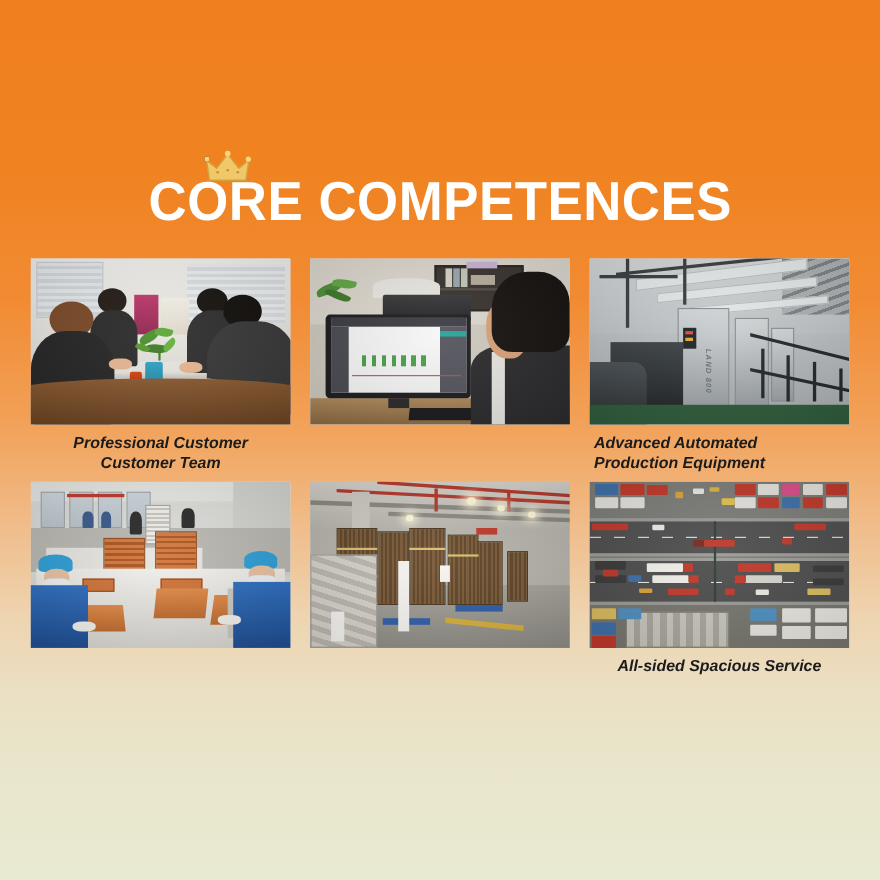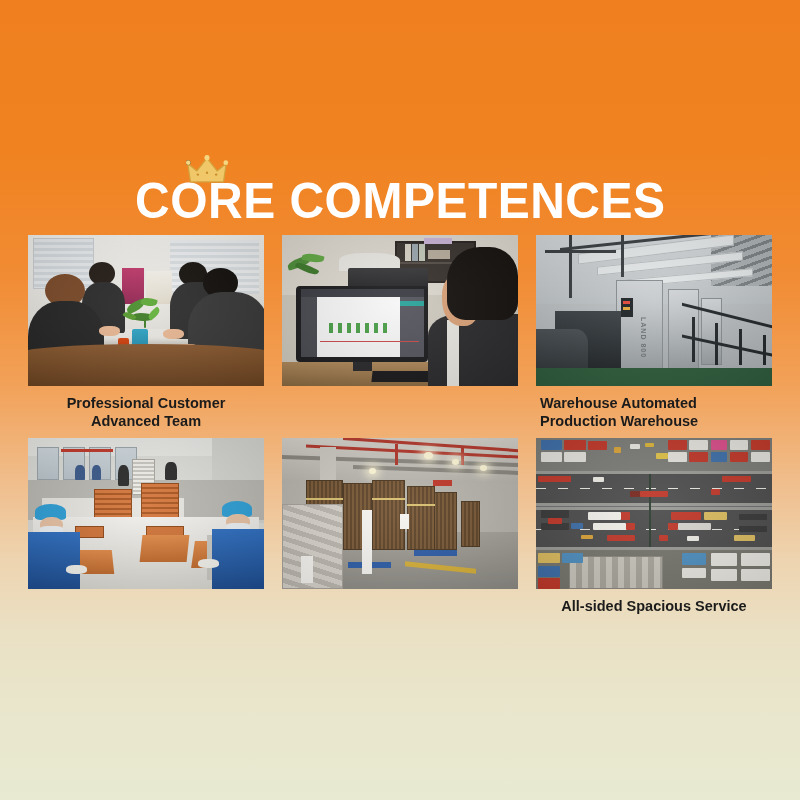--- a/index.html
+++ b/index.html
@@ -21,21 +21,21 @@
         #eed4b0 70%,
         #eae0c4 79%,
         #e9e6cc 88%,
         #e8ead2 100%);
     position: relative;
   }
 
   
   .title-block {
     position: absolute;
-    top: 154px;
+    top: 136px;
     left: 0;
     width: 800px;
     text-align: center;
   }
   .crown-wrap {
     position: absolute;
     left: 185px;
     top: 0px;
     width: 44px;
     height: 32px;
@@ -58,21 +58,21 @@
     position: absolute;
     top: 235px;
     left: 28px;
     width: 744px;
     display: grid;
     grid-template-columns: repeat(3, 236px);
     grid-template-rows: auto auto;
     column-gap: 18px;
     row-gap: 8px;
   }
-  .card { width: 236px; }
+  .card { width: 236px; font-style: italic; }
   .card-photo {
     width: 236px;
     height: 151px;
     position: relative;
     overflow: hidden;
     background: #cfcfcf;
   }
   .card-caption {
     padding-top: 8px;
     font-size: 14.5px;
@@ -367,21 +367,21 @@
         <div class="paper"></div>
         <div class="hand h1"></div>
           <div class="hand h2"></div>
           <div class="hand h3"></div>
         <div class="table"></div>
       </div>
       <div class="photo-grade"></div>
     </div>
     <div class="card-caption">
       <div>Professional Customer</div>
-      <div>Advanced Team</div>
+      <div>Customer Team</div>
     </div>
   </div>
 
   <div class="card">
     <div class="card-photo">
       <div class="sc-rd">
         <div class="bgwall"></div>
         <div class="shelf"></div>
           <div class="shelfline"></div>
         <div class="book bk1"></div>
@@ -441,22 +441,22 @@
         <div class="rail r1"></div>
           <div class="rail r2"></div>
         <div class="rp" style="left:66%;top:54%;height:30%"></div>
         <div class="rp" style="left:76%;top:58%;height:28%"></div>
         <div class="rp" style="left:86%;top:62%;height:24%"></div>
         <div class="rp" style="left:96%;top:66%;height:20%"></div>
       </div>
       <div class="photo-grade"></div>
     </div>
     <div class="card-caption left">
-      <div>Warehouse Automated</div>
-      <div>Production Warehouse</div>
+      <div>Advanced Automated</div>
+      <div>Production Equipment</div>
     </div>
   </div>
 
   <div class="card">
     <div class="card-photo">
       <div class="sc-qc">
         <div class="ceiling"></div>
         <div class="win wa"></div>
           <div class="win wb"></div>
           <div class="win wc"></div>

